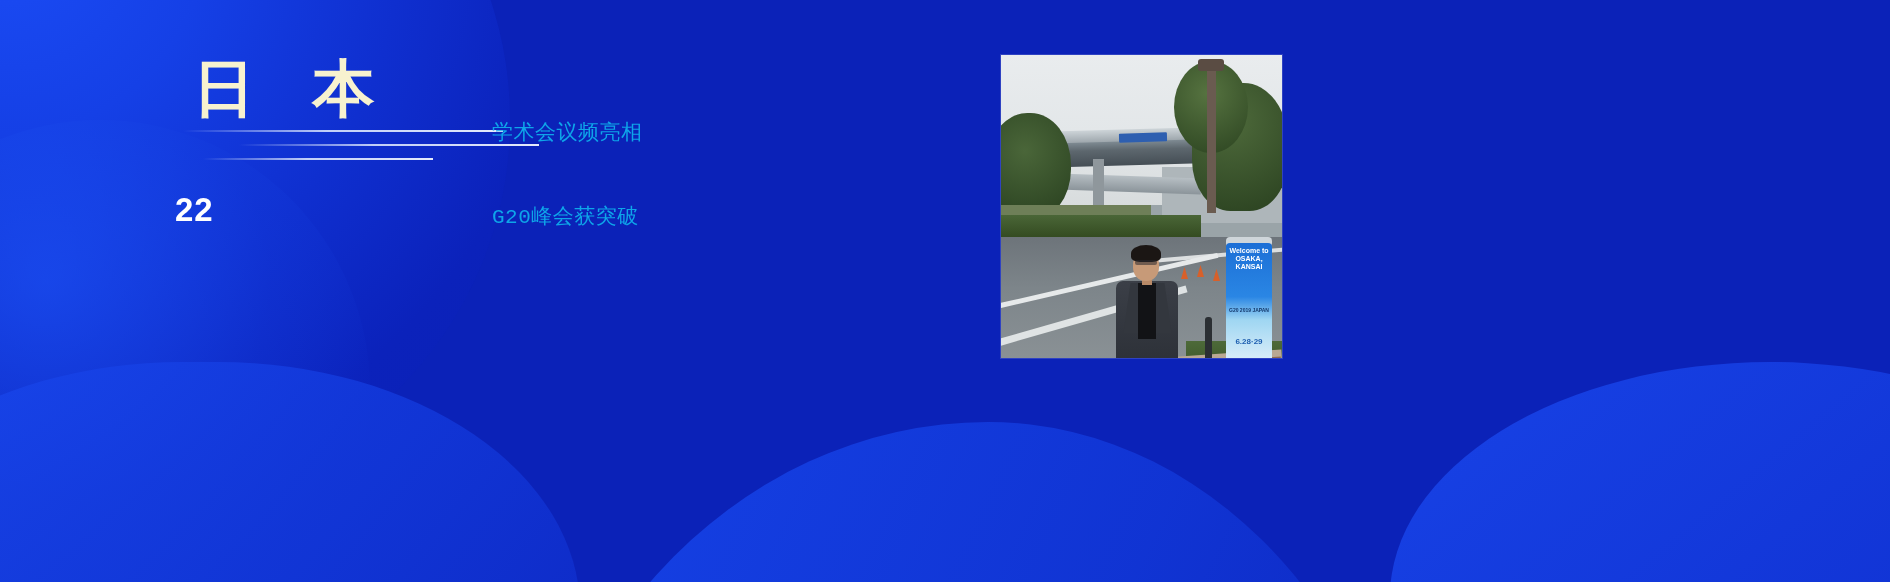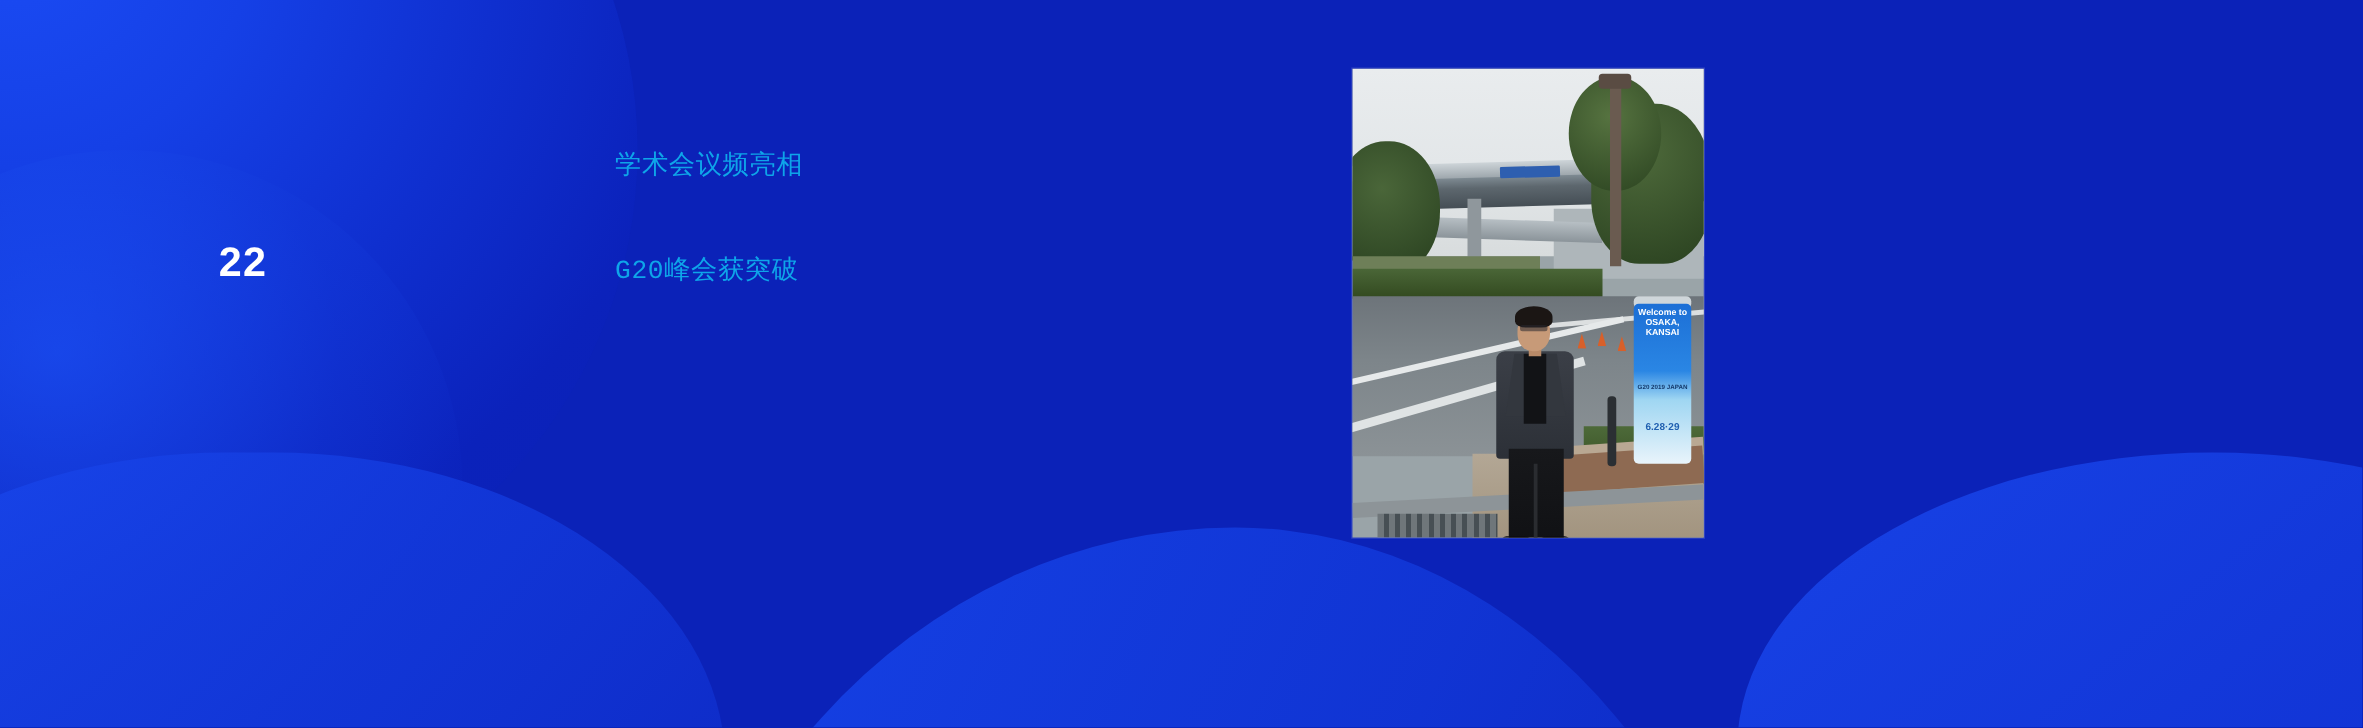--- a/index.html
+++ b/index.html
@@ -98,22 +98,22 @@
     width:680px;
     color:#ffffff;
     font-size:30px;line-height:42px;
     font-weight:400;
     letter-spacing:0px;
     font-family:"DejaVu Sans","Liberation Sans",sans-serif;
     white-space:pre-wrap;
   }
   
   .photo-frame{
-    position:absolute;left:1082px;top:55px;
-    width:281px;height:375px;
+    position:absolute;left:1001px;top:55px;
+    width:281px;height:303px;
     overflow:hidden;
     background:#9aa4a8;
     box-shadow:0 0 0 1px rgba(255,255,255,.15);
   }
   .ph{position:absolute;}
   .ph-sky{left:0;top:0;width:281px;height:150px;background:linear-gradient(180deg,#e9ecee 0%,#e2e6e8 60%,#d8dcdd 100%);}
   .ph-tree-r{right:-6px;top:28px;width:96px;height:128px;border-radius:46% 46% 40% 40%;background:radial-gradient(circle at 40% 30%,#4e6a3b,#29401f);}
   .ph-tree-r2{right:34px;top:6px;width:74px;height:92px;border-radius:50%;background:radial-gradient(circle at 45% 35%,#567340,#2b4320);}
   .ph-tree-l{left:-14px;top:58px;width:84px;height:108px;border-radius:48%;background:radial-gradient(circle at 45% 35%,#4a6639,#263d1d);}
   .ph-bridge{left:0;top:86px;width:281px;height:24px;background:linear-gradient(180deg,#7e8a92 0%,#5d676e 35%,#454e55 100%);transform:rotate(-1.6deg);}
@@ -165,20 +165,28 @@
 
 <div class="slide">
 
   <div class="bg-base"></div>
   <div class="bg-circle"></div>
   <div class="bg-circle-2"></div>
   <div class="wave-a"></div>
   <div class="wave-b"></div>
   <div class="wave-c"></div>
 
+  <div class="title-block">
+    <div class="title-jp">日 本</div>
+    <div class="title-rules">
+      <div class="rule r1"></div>
+      <div class="rule r2"></div>
+      <div class="rule r3"></div>
+    </div>
+  </div>
 
   <div class="subtitle">
     <div>学术会议频亮相</div>
     <div>G20峰会获突破</div>
   </div>
 
   <div class="num">22</div>
 
 
   <div class="photo-frame">

